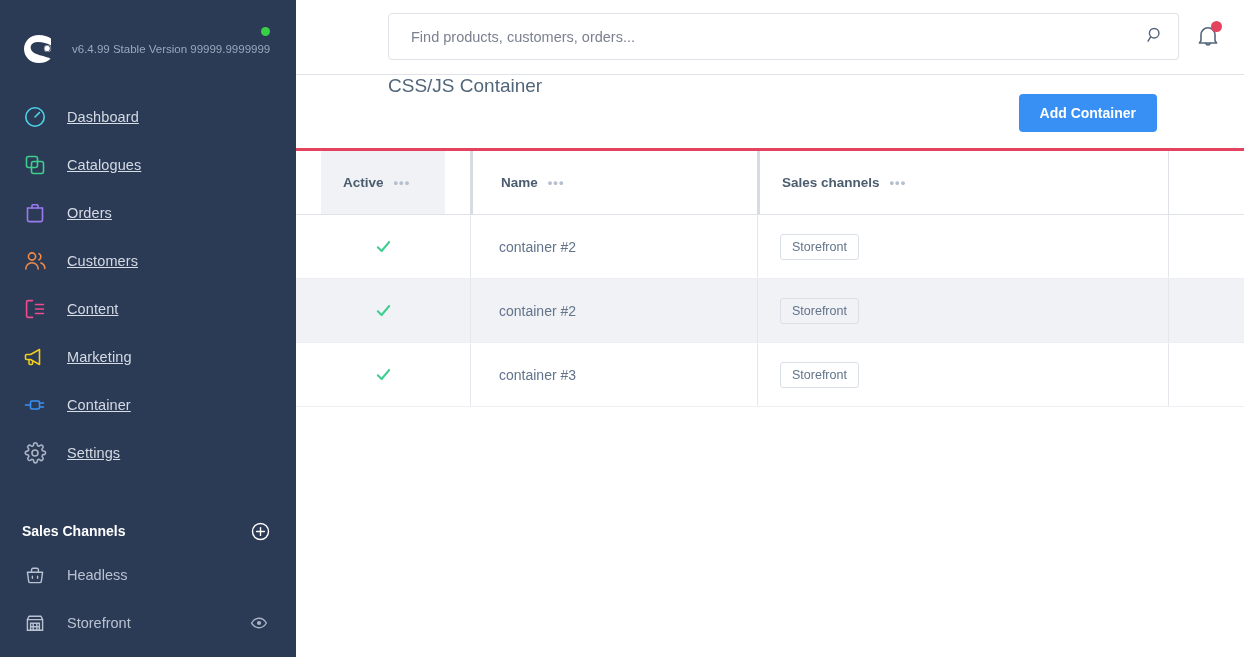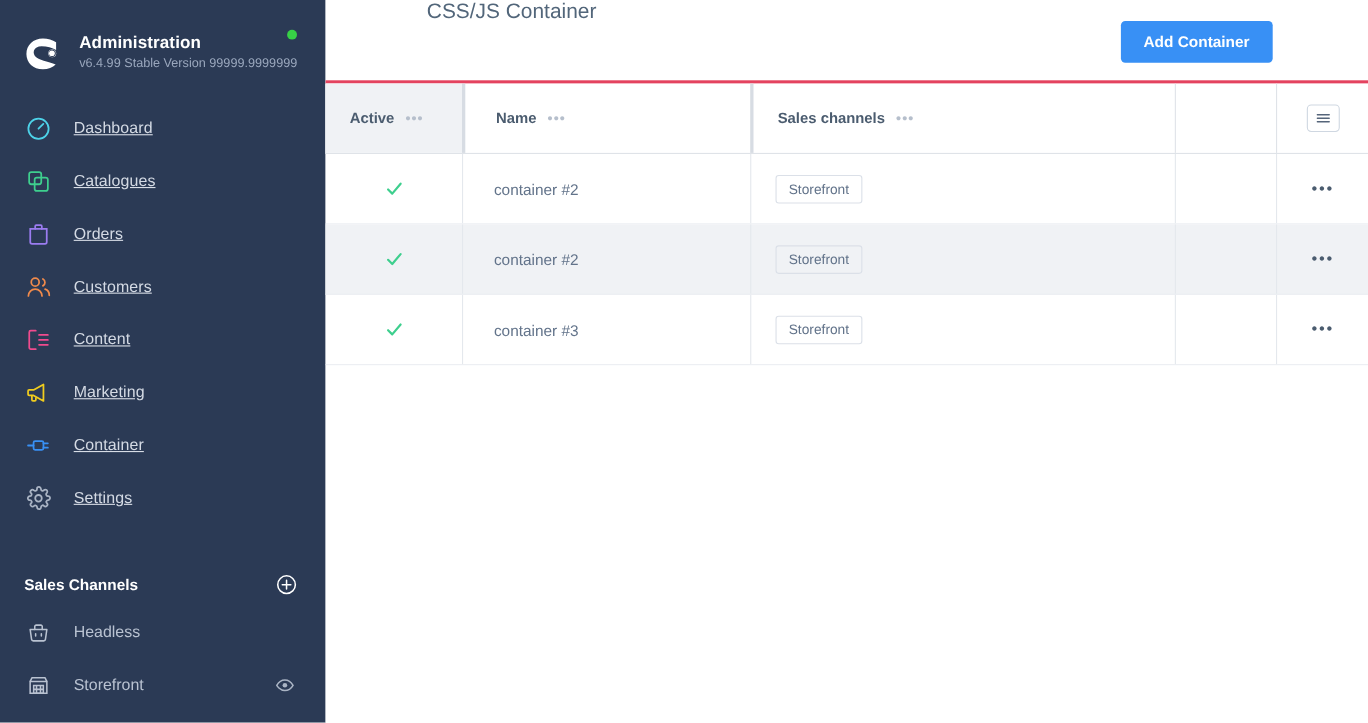--- a/index.html
+++ b/index.html
@@ -105,21 +105,21 @@
     background: #3890f5; color: #fff; border: 0; border-radius: 4px;
     height: 38px; padding: 0 21px;
     font-family: "Liberation Sans", sans-serif;
     font-size: 14px; font-weight: bold; cursor: pointer;
   }
 
   
   .grid { width: 948px; border-top: 3px solid #e4435f; }
   .row { display: flex; height: 64px; }
   .thead { height: 64px; background: #fff; border-bottom: 1px solid #dfe3e8; }
-  .th, .td { display: flex; align-items: center; position: relative; }
+  .th, .td { display: flex; align-items: center; position: relative; margin-left: 25px; }
   .th { font-size: 13.5px; font-weight: bold; color: #4b5c6f; }
 
   .c-active { width: 124px; flex: 0 0 124px; justify-content: center; }
   .c-name   { width: 262px; flex: 0 0 262px; padding-left: 28px; }
   .c-sales  { width: 386px; flex: 0 0 386px; padding-left: 22px; }
   .c-blank  { width: 92px;  flex: 0 0 92px; }
   .c-menu   { width: 84px;  flex: 0 0 84px; justify-content: center; }
 
   .thead .c-active { background: #f0f2f5; justify-content: flex-start; padding-left: 22px; }
   .thead .c-name   { border-left: 3px solid #d7dce3; }
@@ -159,21 +159,20 @@
     <div class="brand">
       <span class="brand-logo">
         <svg viewBox="0 0 34 34" width="34" height="34">
           <path d="M29 6.5C25.8 4.2 21.6 3 17 3 8.2 3 2 9.2 2 17s6.2 14 15 14c4.8 0 8.9-1.6 11.6-4.3-2.2-1.1-5.2-2-8.4-2.9-3.3-.9-6.8-1.9-9-3.6-2.4-1.9-3-4.3-2.3-6.4.8-2.3 3.3-3.8 7-3.8 4.9 0 9.6 1.3 13.1 3.5z" fill="#ffffff"></path>
           <circle cx="25.5" cy="16.5" r="3.6" fill="#ffffff"></circle>
           <path d="M25.5 13.2a3.3 3.3 0 1 0 0 6.6 3.3 3.3 0 0 0 0-6.6z" fill="#2b3a55"></path>
           <circle cx="25.2" cy="16.4" r="2.6" fill="#ffffff"></circle>
         </svg>
       </span>
       <div class="brand-text">
-        <div class="brand-title">Administration</div>
         <div class="brand-version">v6.4.99 Stable Version 99999.9999999</div>
       </div>
       <span class="status-dot"></span>
     </div>
 
     <nav class="nav">
 
       <div class="nav-item">
         <span class="nav-icon">
           <svg viewBox="0 0 26 26" width="26" height="26" fill="none" stroke="#4dd2e8" stroke-width="1.6">
@@ -290,20 +289,42 @@
         <svg viewBox="0 0 18 18" width="18" height="18" fill="none" stroke="#aab4c4" stroke-width="1.4">
           <path d="M1.6 9S4.4 4.2 9 4.2 16.4 9 16.4 9 13.6 13.8 9 13.8 1.6 9 1.6 9z"></path>
           <circle cx="9" cy="9" r="2.1" fill="#aab4c4" stroke="none"></circle>
         </svg>
       </span>
     </div>
   </aside>
 
   <section class="main">
 
+    <div class="topbar">
+      <div class="search-wrap">
+        <input class="search-input" type="text" placeholder="Find products, customers, orders..." style="">
+      </div>
+      <div class="search-btn">
+        <span>
+          <svg viewBox="0 0 20 20" width="19" height="19" fill="none" stroke="#55657a" stroke-width="1.5">
+            <circle cx="8.6" cy="8.6" r="5"></circle>
+            <path d="M5 12.2L2.2 17" stroke-linecap="round"></path>
+          </svg>
+        </span>
+      </div>
+      <div class="bell-btn">
+        <span>
+          <svg viewBox="0 0 34 34" width="34" height="34" fill="none" stroke="#55657a" stroke-width="1.6">
+            <path d="M10 21.8v-6a7 7 0 0 1 14 0v6l1.6 2.2H8.4z" stroke-linejoin="round"></path>
+            <path d="M14.8 24.2a2.3 2.3 0 0 0 4.4 0" stroke-linecap="round"></path>
+          </svg>
+        </span>
+        <span style="position:absolute;left:20px;top:2px;width:11px;height:11px;border-radius:50%;background:#e4435f;"></span>
+      </div>
+    </div>
 
     <div class="page-head">
       <h1 class="page-title">CSS/JS Container</h1>
       <button class="add-btn">Add Container</button>
     </div>
 
     <div class="grid">
 
       <div class="row thead">
         <div class="th c-active">

